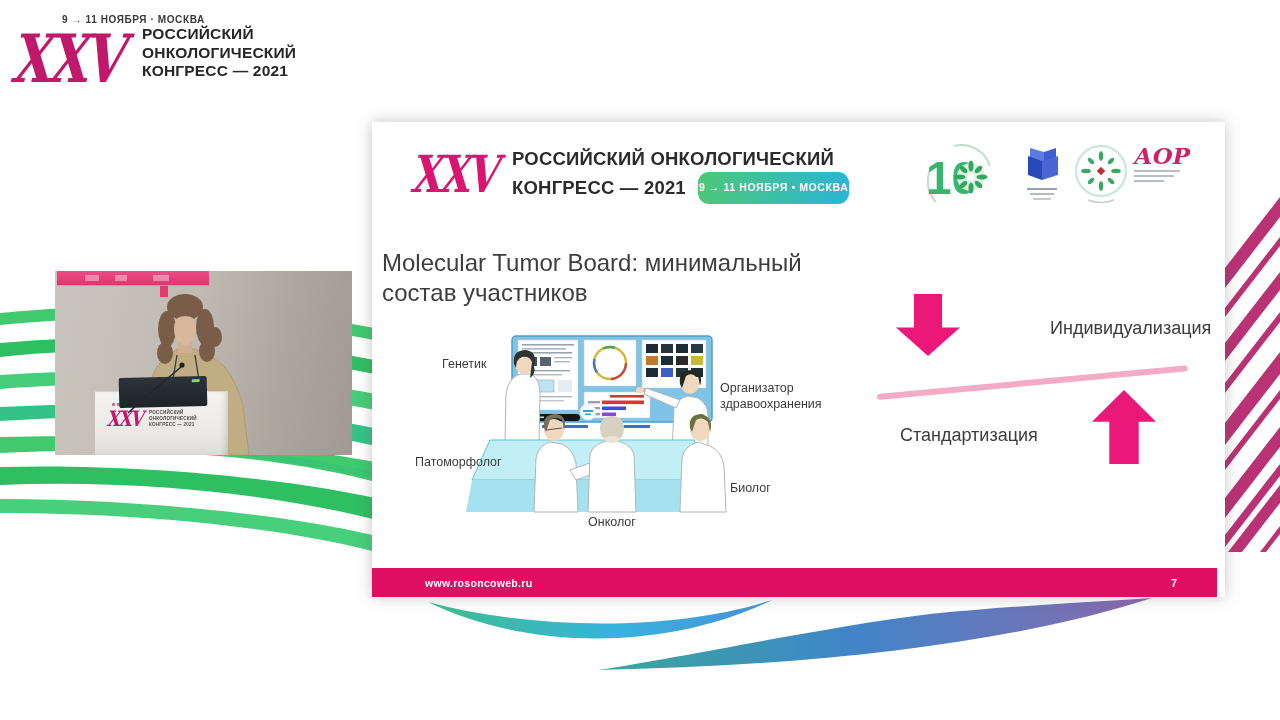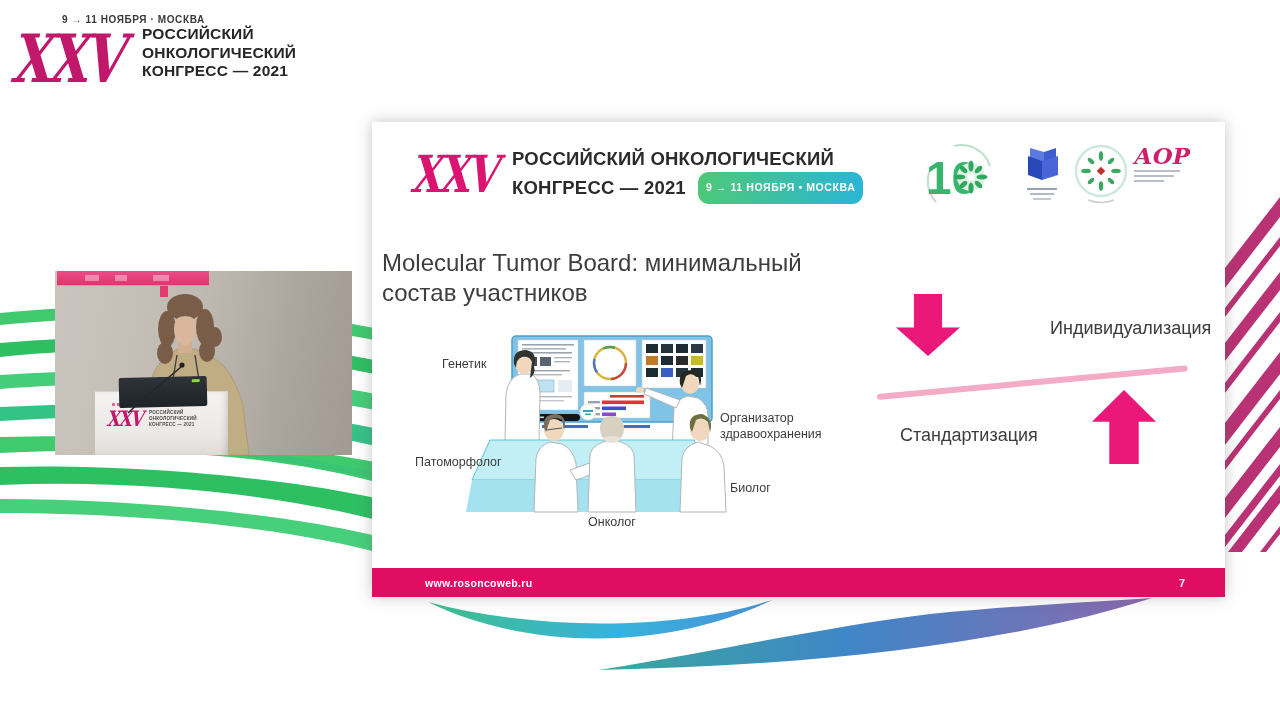--- a/index.html
+++ b/index.html
@@ -86,21 +86,21 @@
   
   #slide {
     left:372px; top:122px; width:853px; height:475px; z-index:2;
     background:#ffffff;
     box-shadow:0 0 14px rgba(90,90,90,.35);
   }
   .slide-xxv { position:absolute; left:44px; top:26px; font-size:40px; color:#da1470; letter-spacing:-3px; }
   .slide-logo-text { position:absolute; left:140px; top:24px; font-size:18.5px; font-weight:bold; color:#2b2b2b; line-height:25px; letter-spacing:.2px; }
   .slide-logo-row2 { display:flex; align-items:center; }
   .date-badge {
-    margin-left:12px; padding:3px 8px 4px; border-radius:11px;
+    margin-left:12px; padding:3px 1px 4px; border-radius:11px;
     background:linear-gradient(90deg,#4dc878,#2ab5d6);
     color:#fff; font-size:10.5px; font-weight:bold; letter-spacing:.6px; white-space:nowrap;
     transform:translateY(1px);
   }
   .partner { position:absolute; top:16px; }
   #p-russco { left:552px; width:72px; height:76px; }
   #p-fund { left:648px; top:22px; width:44px; height:62px; }
   #p-society { left:700px; top:20px; width:58px; height:66px; }
   #p-aor { left:762px; top:22px; width:64px; height:60px; }
   .aor-text {
@@ -112,42 +112,42 @@
 
   .slide-title {
     position:absolute; left:10px; top:126px; width:470px;
     font-size:24px; color:#3e3e3e; line-height:30px;
   }
 
   #team-illustration { position:absolute; left:70px; top:200px; }
 
   .team-label { position:absolute; font-size:12.5px; color:#3c3c3c; line-height:16px; }
   #lbl-geneticist { left:70px; top:234px; }
-  #lbl-organizer { left:348px; top:258px;margin-top:30px; }
+  #lbl-organizer { left:348px; top:258px; }
   #lbl-pathologist { left:43px; top:332px; }
   #lbl-biologist { left:358px; top:340px;margin-top:18px; }
   #lbl-oncologist { left:216px; top:392px; }
 
   .axis-label { position:absolute; font-size:18px; color:#3c3c3c; }
   #lbl-individualization { left:678px; top:196px; }
   #lbl-standardization { left:528px; top:303px; }
   .arrow-down {
     position:absolute; left:524px; top:172px; width:64px; height:62px; background:#ea1879;
     clip-path:polygon(28% 0, 72% 0, 72% 54%, 100% 54%, 50% 100%, 0 54%, 28% 54%);
   }
   .arrow-up {
     position:absolute; left:720px; top:268px; width:64px; height:74px; background:#ea1879;
     clip-path:polygon(50% 0, 100% 43%, 73% 43%, 73% 100%, 27% 100%, 27% 43%, 0 43%);
   }
   .trend-line {
     position:absolute; left:505px; top:272px; width:312px; height:6px; border-radius:3px;
     background:#f4abc6; transform:rotate(-5.3deg); transform-origin:left center;
   }
 
-  .slide-footer { position:absolute; left:0; right:0; bottom:0; height:29px; background:#e00e63; }
+  .slide-footer { position:absolute; left:0; right:8px; bottom:0; height:29px; background:#e00e63; }
   .footer-url { position:absolute; left:53px; top:9px; font-size:10.5px; font-weight:bold; color:#fff; letter-spacing:.3px; }
   .footer-page { position:absolute; right:40px; top:9px; font-size:11px; font-weight:bold; color:#fff; }
 </style>
 </head>
 <body>
 
 <div id="corner-logo" class="abs">
   <div class="corner-dates">9 → 11 НОЯБРЯ · МОСКВА</div>
   <div class="corner-xxv xxv">XXV</div>
   <div class="corner-title">

